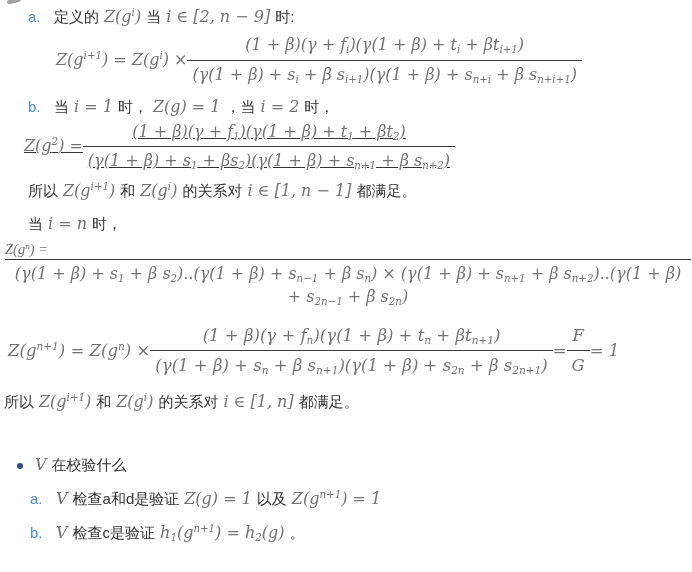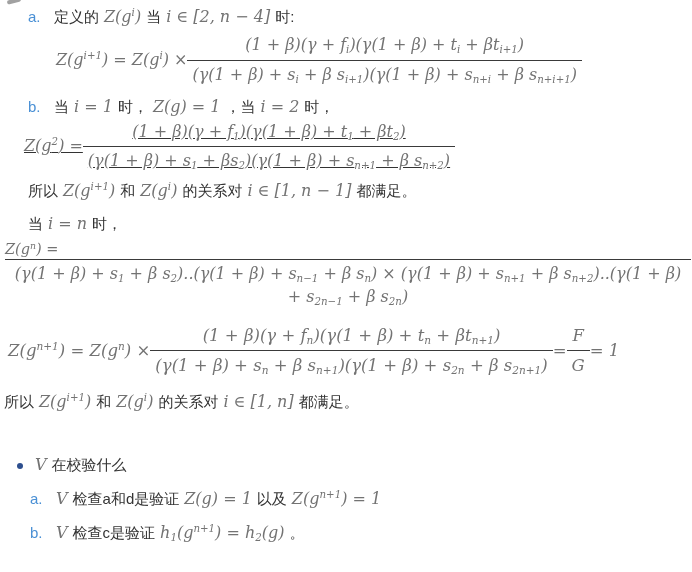--- a/index.html
+++ b/index.html
@@ -52,21 +52,21 @@
   .frac .den { border-top: 1.2px solid #3a3a3a; padding: 3px 5px 0 5px; }
 
   
   .mt-a      { margin: 6px  0 0 28px; }
   .f-eq1     { margin: 6px  0 0 56px; }
   .mt-b      { margin: 10px 0 0 28px; }
   .f-eq2     { margin: 2px 0 0 24px; text-decoration: underline; }
   .mt-c1     { margin: 8px  0 0 28px; }
   .mt-when   { margin: 10px 0 0 28px; }
   .eqn-block { margin: 4px  0 0 5px; width: 686px; }
-  .eqn-block .math.lhs-line { font-size: 14.5px; display: block; }
+  .eqn-block .math.lhs-line { font-size: 14.5px; display: block; font-family: Liberation Serif, serif; }
   .eqn-block .frac { width: 100%; font-size: 13.3px; }
   .eqn-block .frac .num { padding-bottom: 4px; }
   .f-eqn1    { margin: 16px 0 14px 8px; font-size: 16.5px; }
   .f-eqn1 .math { font-size: 16.5px; }
   .mt-c2     { margin: 8px  0 0 4px; }
   .bullet-row{ margin: 40px 0 0 17px; align-items: center; }
   .bullet-dot{
     width: 6px; height: 6px; border-radius: 50%;
     background: var(--bullet); flex: 0 0 auto; margin-right: 7px;
     align-self: center; position: relative; top: 1px;
@@ -79,21 +79,21 @@
 
 <div class="page">
 
   <div class="artifact"></div>
 
   <div class="row mt-a">
     <span class="marker">a.</span>
     <span class="cjk">定义的</span>
     <span class="math">Z(g<sup>i</sup>)</span>
     <span class="cjk">当</span>
-    <span class="math">i ∈ [2, n − 4]</span>
+    <span class="math">i ∈ [2, n − 9]</span>
     <span class="cjk">时:</span>
   </div>
 
   <div class="formula f-eq1">
     <span class="math">Z(g<sup>i+1</sup>) = Z(g<sup>i</sup>) ×</span>
     <span class="frac">
       <span class="num math">(1 + β)(γ + f<sub>i</sub>)(γ(1 + β) + t<sub>i</sub> + βt<sub>i+1</sub>)</span>
       <span class="den math">(γ(1 + β) + s<sub>i</sub> + β s<sub>i+1</sub>)(γ(1 + β) + s<sub>n+i</sub> + β s<sub>n+i+1</sub>)</span>
     </span>
   </div>

